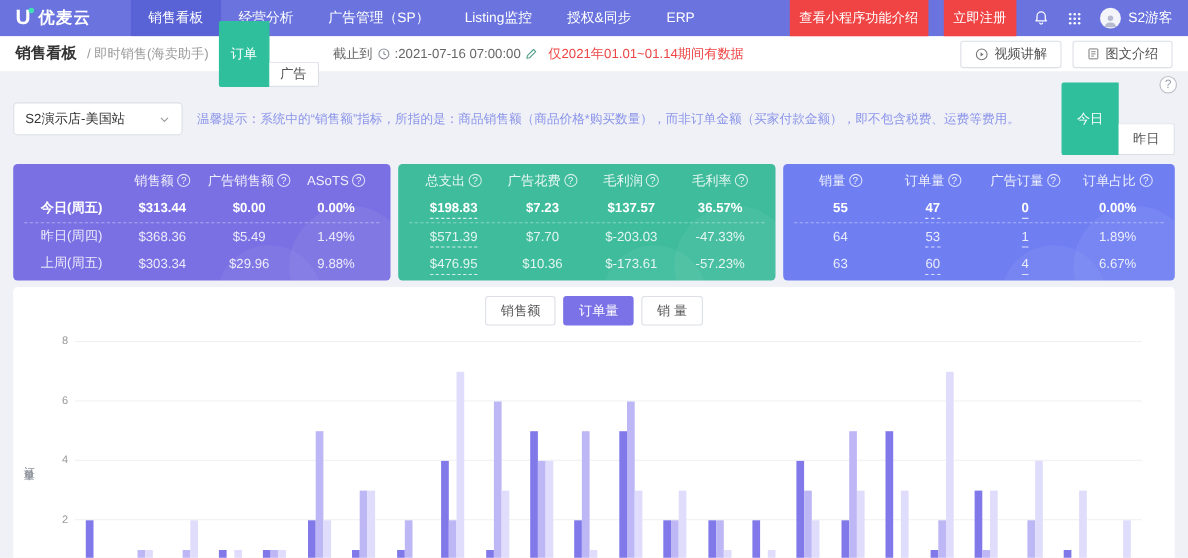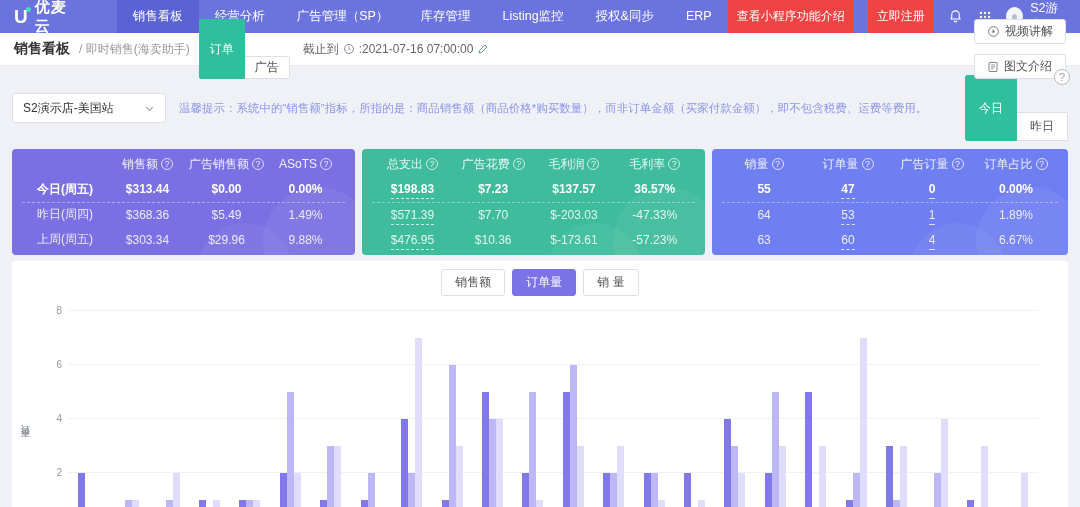--- a/index.html
+++ b/index.html
@@ -25,21 +25,21 @@
   .subheader { height:33px; background:#fff; border-bottom:1px solid #e9eaf1; display:flex; align-items:center; padding:0 14px; gap:9px; position:relative; }
   .sh-title { font-size:14px; font-weight:bold; color:#333; }
   .sh-crumb { font-size:12px; color:#9a9a9a; }
   .seg { display:flex; }
   .seg-btn { font-size:12px; padding:2px 10px; border:1px solid #dcdfe6; background:#fff; color:#555; }
   .seg-btn.on { background:#2fbf9c; border-color:#2fbf9c; color:#fff; }
   .seg-btn:first-child { border-radius:2px 0 0 2px; }
   .seg-btn:last-child { border-radius:0 2px 2px 0; border-left:none;margin-top:37px; }
   .deadline { display:flex; align-items:center; gap:4px; font-size:12px; color:#666; margin-left:4px; }
   .notice { font-size:12px; color:#ee4545; }
-  .sh-right { margin-left:auto; display:flex; gap:10px;flex-direction:column; }
+  .sh-right { margin-left:auto; display:flex; gap:10px; }
   .ghost-btn { display:flex; align-items:center; gap:5px; border:1px solid #dcdfe6; background:#fff; color:#555; font-size:12px; padding:3px 12px; border-radius:3px; }
   .help-float { position:absolute; right:10px; top:36px; width:16px; height:16px; border:1px solid #b9bcc6; border-radius:50%; color:#9aa0ab; font-size:11px; line-height:14px; text-align:center; background:#fff; z-index:5; }
 
   
   .toolbar { display:flex; align-items:center; gap:13px; padding:9px 12px 8px; }
   .store-select { width:154px; height:30px; background:#fff; border:1px solid #dcdfe6; border-radius:4px; display:flex; align-items:center; justify-content:space-between; padding:0 10px; font-size:12px; color:#333; }
   .tip { font-size:11.5px; color:#8b95ea; flex:1; white-space:nowrap; overflow:hidden; }
   .day-seg .seg-btn { padding:5px 13px; }
 
   
@@ -78,21 +78,20 @@
 
 <div class="topnav">
   <div class="logo">
     <span class="logo-u">U<span class="logo-dot"></span></span>
     <span class="logo-name">优麦云</span>
   </div>
   <div class="nav-menu">
       <div class="nav-item active">销售看板</div>
       <div class="nav-item">经营分析</div>
       <div class="nav-item">广告管理（SP）</div>
-      <div class="nav-item">库存管理</div>
       <div class="nav-item">Listing监控</div>
       <div class="nav-item">授权&amp;同步</div>
       <div class="nav-item">ERP</div>
     </div>
   <div class="nav-right">
     <button class="red-btn">查看小程序功能介绍</button>
     <button class="red-btn">立即注册</button>
     <span class="nav-icon">
       <svg width="15" height="15" viewBox="0 0 24 24">
           <path d="M12 3a6 6 0 0 0-6 6v4.5L4.5 16h15L18 13.5V9a6 6 0 0 0-6-6z M9.8 18.5a2.2 2.2 0 0 0 4.4 0" fill="none" stroke="#fff" stroke-width="1.8" stroke-linejoin="round"></path>
@@ -134,20 +133,21 @@
     <span>截止到</span>
     <svg width="12" height="12" viewBox="0 0 24 24">
         <circle cx="12" cy="12" r="9" fill="none" stroke="#8a8f99" stroke-width="2"></circle>
         <path d="M12 7v5l3.5 2" fill="none" stroke="#8a8f99" stroke-width="2"></path>
       </svg>
     <span>:2021-07-16 07:00:00</span>
     <svg width="12" height="12" viewBox="0 0 24 24">
         <path d="M4 20l1-5L16 4l4 4L9 19l-5 1z" fill="none" stroke="#55a08c" stroke-width="2" stroke-linejoin="round"></path>
       </svg>
   </span>
+  <span class="notice">仅2021年01.01~01.14期间有数据</span>
   <div class="sh-right">
     <button class="ghost-btn">
       <svg width="13" height="13" viewBox="0 0 24 24">
           <circle cx="12" cy="12" r="9" fill="none" stroke="#777" stroke-width="1.8"></circle>
           <path d="M10 8.5l5 3.5-5 3.5z" fill="#777"></path>
         </svg>
       <span>视频讲解</span>
     </button>
     <button class="ghost-btn">
       <svg width="12" height="12" viewBox="0 0 24 24">

